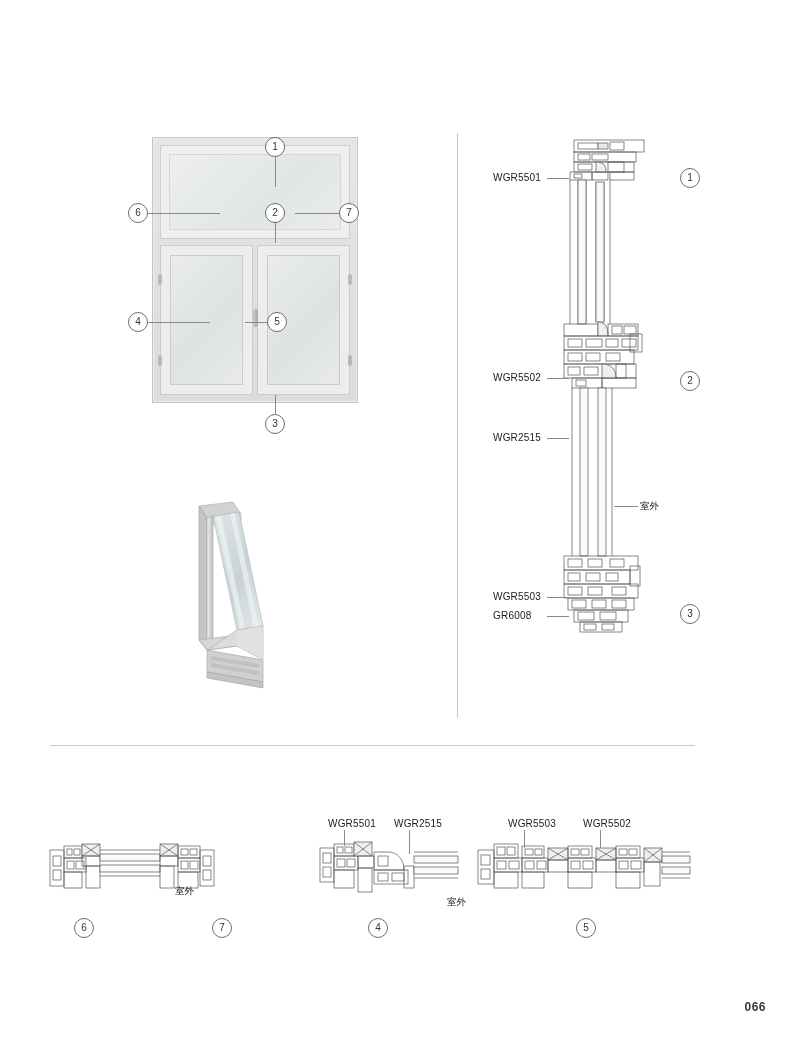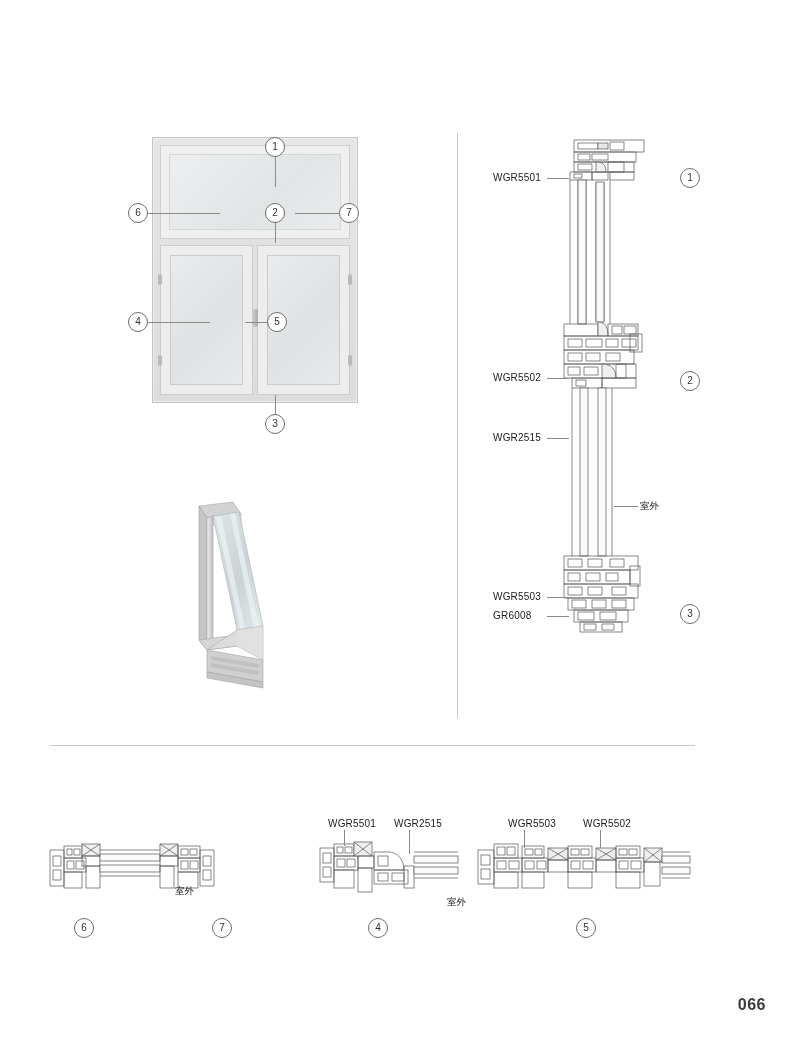--- a/index.html
+++ b/index.html
@@ -89,21 +89,21 @@
 
   
   #corner-render { left: 185px; top: 500px; width: 120px; height: 190px; }
 
   
   .sec-svg { position: absolute; }
 
   
   #page-number {
     position: absolute; right: 34px; bottom: 28px;
-    font-size: 16px; font-weight: bold; color: #3a3a3a; letter-spacing: .5px;
+    font-size: 12px; font-weight: bold; color: #3a3a3a; letter-spacing: .5px;
   }
 </style>
 </head>
 <body>
 
 <div class="page">
 
   <div class="abs" id="window-render">
     <div class="win-outer"></div>
     <div class="win-transom">

